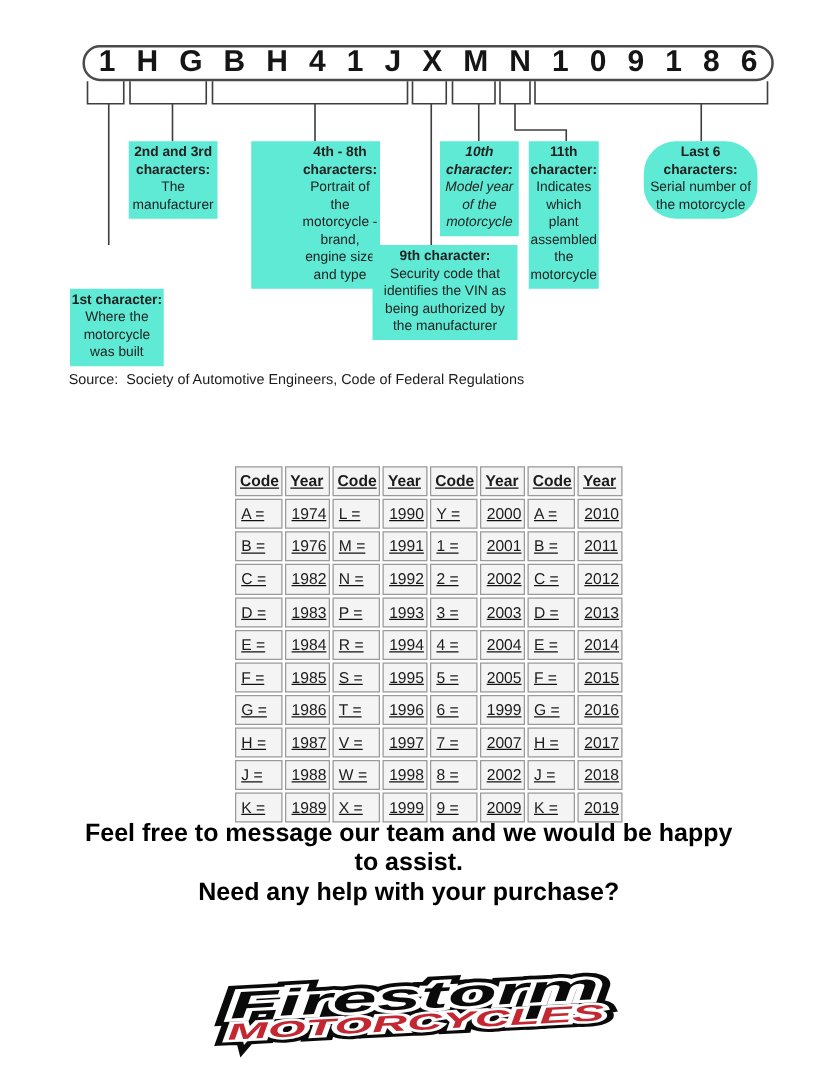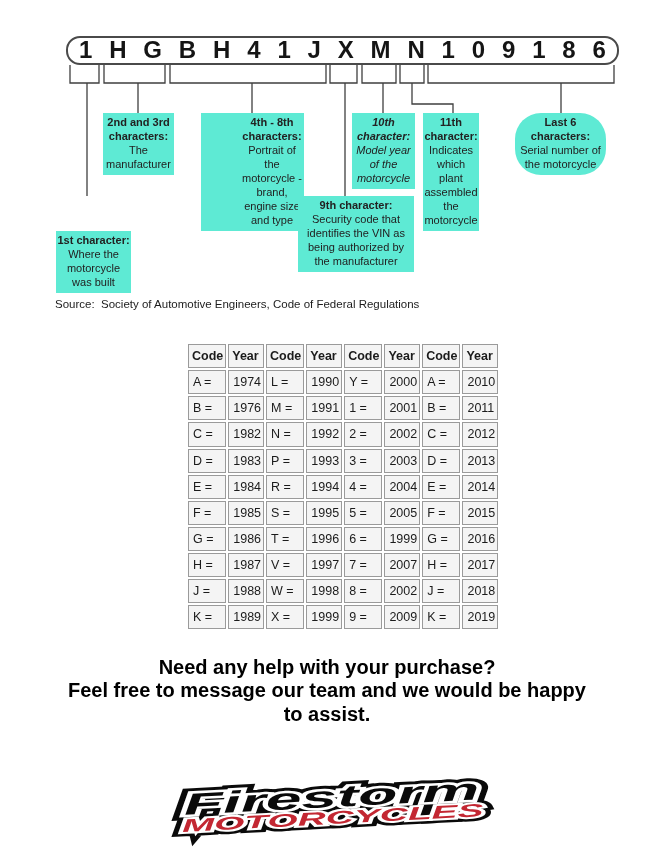--- a/index.html
+++ b/index.html
@@ -28,22 +28,22 @@
   .expl-3{left:201px;top:113px;width:103px;padding-left:40px;}
   .expl-9{left:298px;top:196px;width:116px;}
   .expl-10{left:352px;top:113px;width:63px;font-style:italic;}
   .expl-11{left:423px;top:113px;width:56px;}
   .expl-l6{left:515px;top:113px;width:91px;border-radius:26px;}
 
   .source-note{position:absolute;left:55px;top:298px;font-size:11.5px;color:#1c1c1c;
     white-space:pre-wrap;}
 
   
-  .year-table{position:absolute;left:186px;top:342px;border-collapse:separate;
-    border-spacing:2px;table-layout:fixed;}
+  .year-table{position:absolute;left:186px;top:371px;border-collapse:separate;
+    border-spacing:2px;table-layout:fixed;text-decoration:underline;}
   .year-table th,.year-table td{border:1px solid #9a9a9a;background:#f4f4f4;
     font-size:12.5px;padding:2px 2px 2px 4px;text-align:left;white-space:nowrap;
     box-sizing:border-box;line-height:1.45;color:#1b1b1b;}
   .year-table th{font-weight:bold;font-size:12.5px;padding-left:3px;}
   .col-code{width:35px;}
   .col-year{width:33px;}
 
   
   .help-text{position:absolute;left:67px;top:656px;width:520px;text-align:center;
     font-size:20px;font-weight:bold;line-height:1.17;color:#000;}
@@ -252,22 +252,22 @@
           <td>1999</td>
           <td>9 =</td>
           <td>2009</td>
           <td>K =</td>
           <td>2019</td>
         </tr>
       </tbody>
     </table>
 
   <div class="help-text">
+    <div>Feel free to message our team and we would be happy to assist.</div>
     <div>Need any help with your purchase?</div>
-    <div>Feel free to message our team and we would be happy to assist.</div>
   </div>
 
   <svg class="logo" viewBox="0 0 348 92" xmlns="http://www.w3.org/2000/svg">
     <g transform="rotate(-3 174 46)">
       <text class="lg-outer lg1-outer" x="174" y="47" text-anchor="middle" font-size="30" textLength="296" lengthAdjust="spacingAndGlyphs">Firestorm</text>
       <text class="lg-outer lg2-outer" x="174" y="64" text-anchor="middle" font-size="18" textLength="302" lengthAdjust="spacingAndGlyphs">MOTORCYCLES</text>
       <text class="lg-mid lg1-mid" x="174" y="47" text-anchor="middle" font-size="30" textLength="296" lengthAdjust="spacingAndGlyphs">Firestorm</text>
       <text class="lg-mid lg2-mid" id="logo-sub" x="174" y="64" text-anchor="middle" font-size="18" textLength="302" lengthAdjust="spacingAndGlyphs" fill="#c32732">MOTORCYCLES</text>
     </g>
   </svg>

